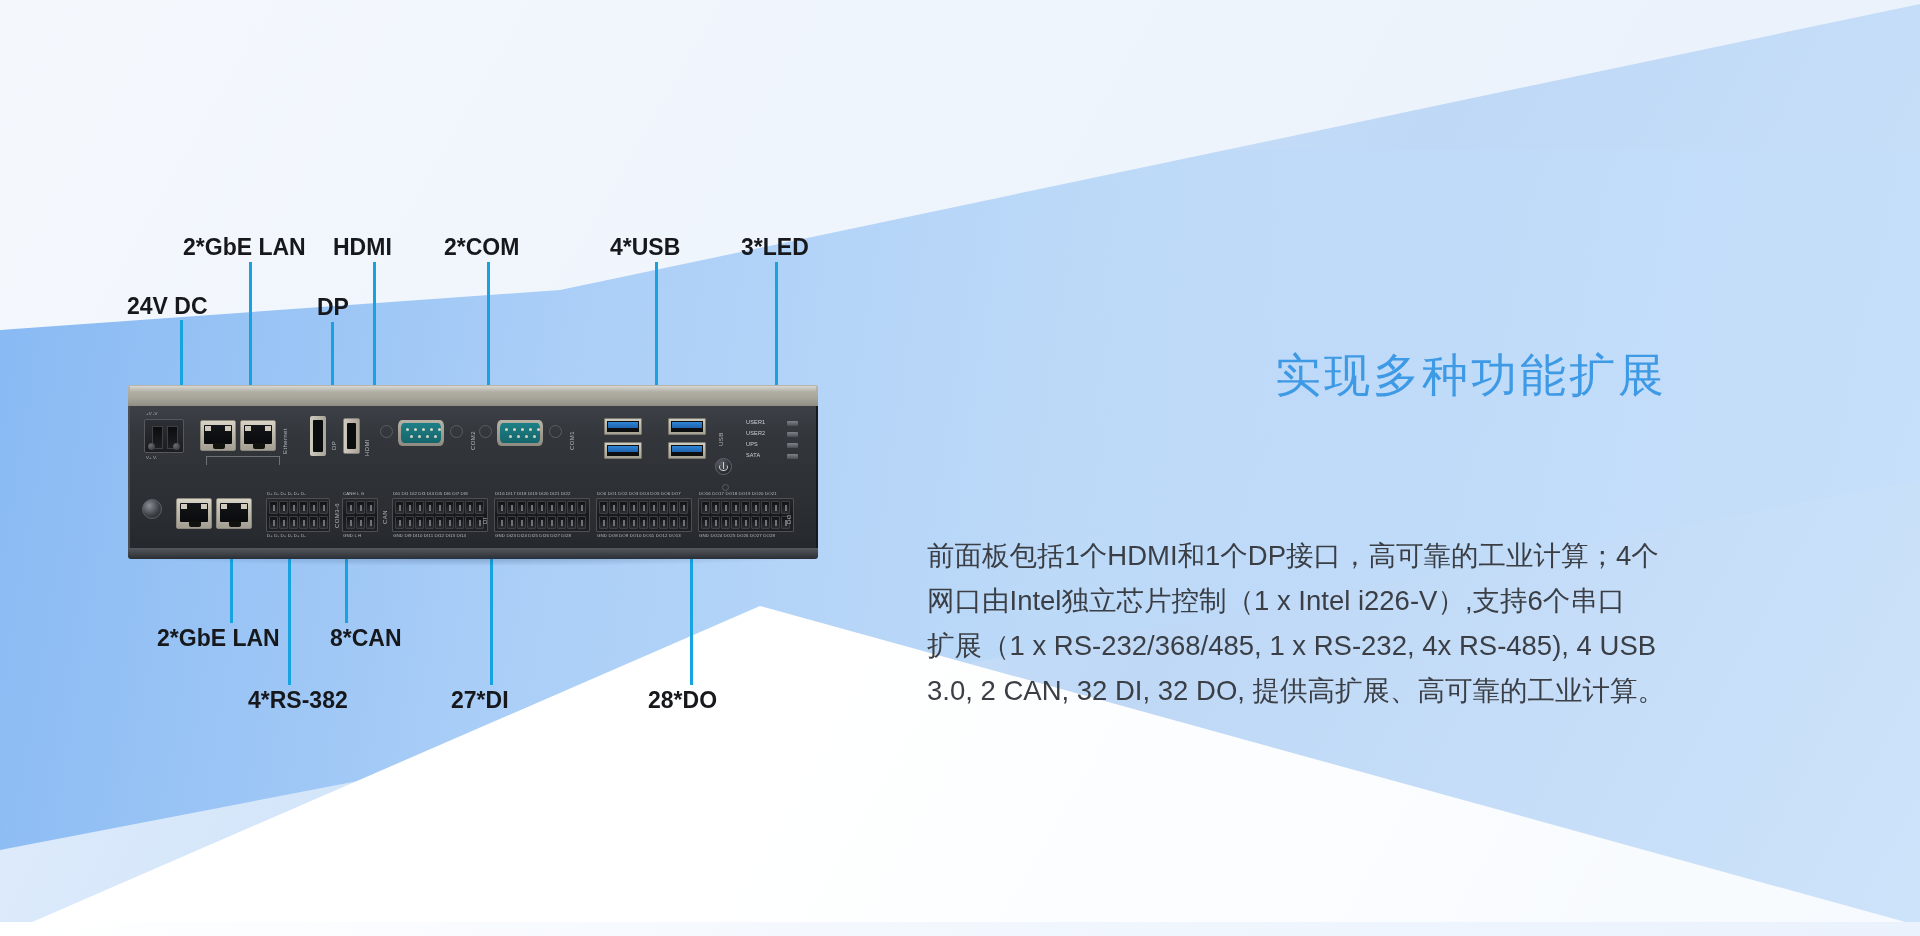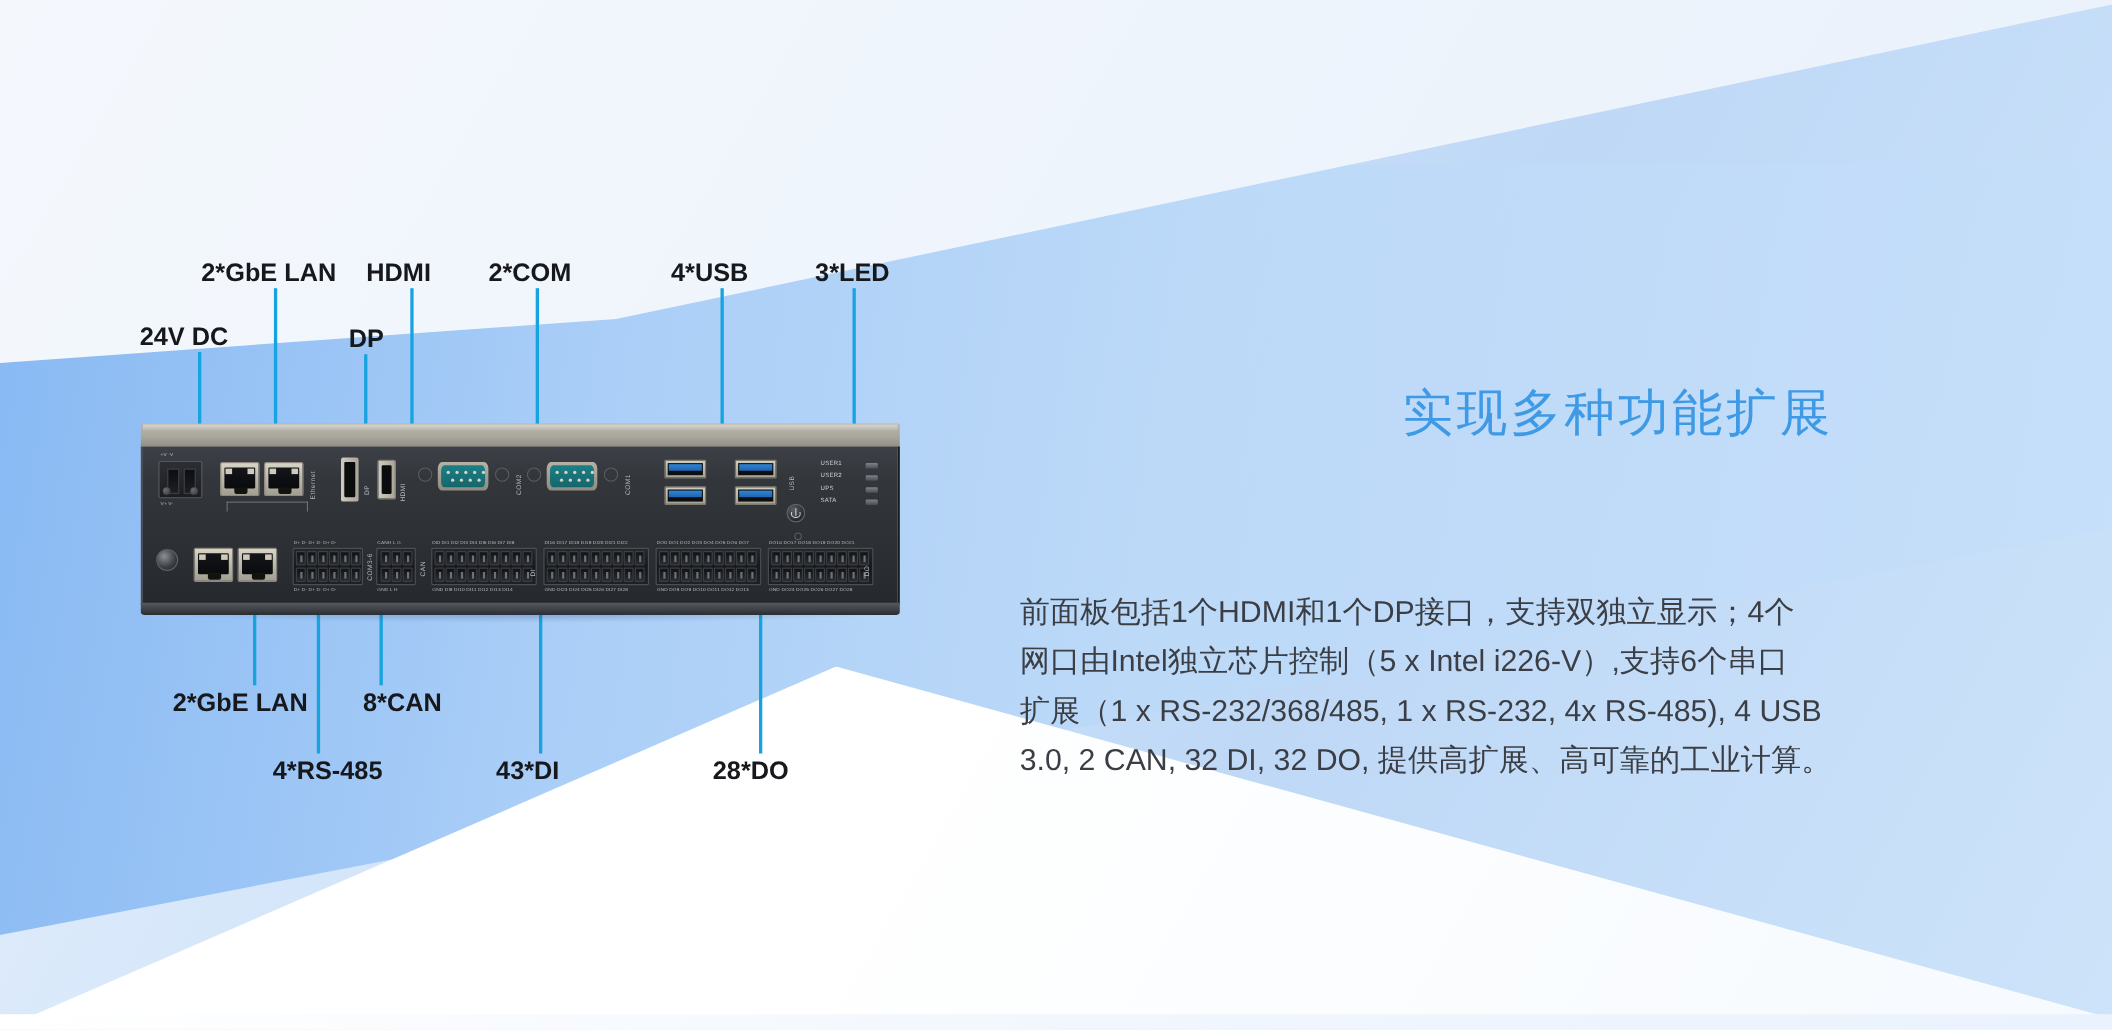--- a/index.html
+++ b/index.html
@@ -243,38 +243,38 @@
 <div id="stage">
 
   <div class="bg-base"></div>
   <div class="bg-band"></div>
   <div class="bg-wedge-top"></div>
   <div class="bg-wedge-bottom"></div>
   <div class="bg-strip"></div>
 
   <div class="subhead">实现多种功能扩展</div>
   <div class="body-copy">
-    <div>前面板包括1个HDMI和1个DP接口，支持双独立显示；4个</div>
-    <div>网口由Intel独立芯片控制（5 x Intel i226-V）,支持6个串口</div>
+    <div>前面板包括1个HDMI和1个DP接口，高可靠的工业计算；4个</div>
+    <div>网口由Intel独立芯片控制（1 x Intel i226-V）,支持6个串口</div>
     <div>扩展（1 x RS-232/368/485, 1 x RS-232, 4x RS-485), 4 USB</div>
     <div>3.0, 2 CAN, 32 DI, 32 DO, 提供高扩展、高可靠的工业计算。</div>
   </div>
 
   <div class="callout" style="left:127px;top:295px;">24V DC</div>
   <div class="callout" style="left:183px;top:236px;">2*GbE LAN</div>
   <div class="callout" style="left:317px;top:296px;">DP</div>
   <div class="callout" style="left:333px;top:236px;">HDMI</div>
   <div class="callout" style="left:444px;top:236px;">2*COM</div>
   <div class="callout" style="left:610px;top:236px;">4*USB</div>
   <div class="callout" style="left:741px;top:236px;">3*LED</div>
 
   <div class="callout" style="left:157px;top:627px;">2*GbE LAN</div>
   <div class="callout" style="left:330px;top:627px;">8*CAN</div>
-  <div class="callout" style="left:248px;top:689px;">4*RS-485</div>
-  <div class="callout" style="left:451px;top:689px;">43*DI</div>
+  <div class="callout" style="left:248px;top:689px;">4*RS-382</div>
+  <div class="callout" style="left:451px;top:689px;">27*DI</div>
   <div class="callout" style="left:648px;top:689px;">28*DO</div>
 
   <div class="leader" style="left:180px;top:320px;height:130px;"></div>
   <div class="leader" style="left:249px;top:262px;height:193px;"></div>
   <div class="leader" style="left:331px;top:322px;height:132px;"></div>
   <div class="leader" style="left:373px;top:262px;height:193px;"></div>
   <div class="leader" style="left:487px;top:262px;height:196px;"></div>
   <div class="leader" style="left:655px;top:262px;height:209px;"></div>
   <div class="leader" style="left:775px;top:262px;height:196px;"></div>
 

